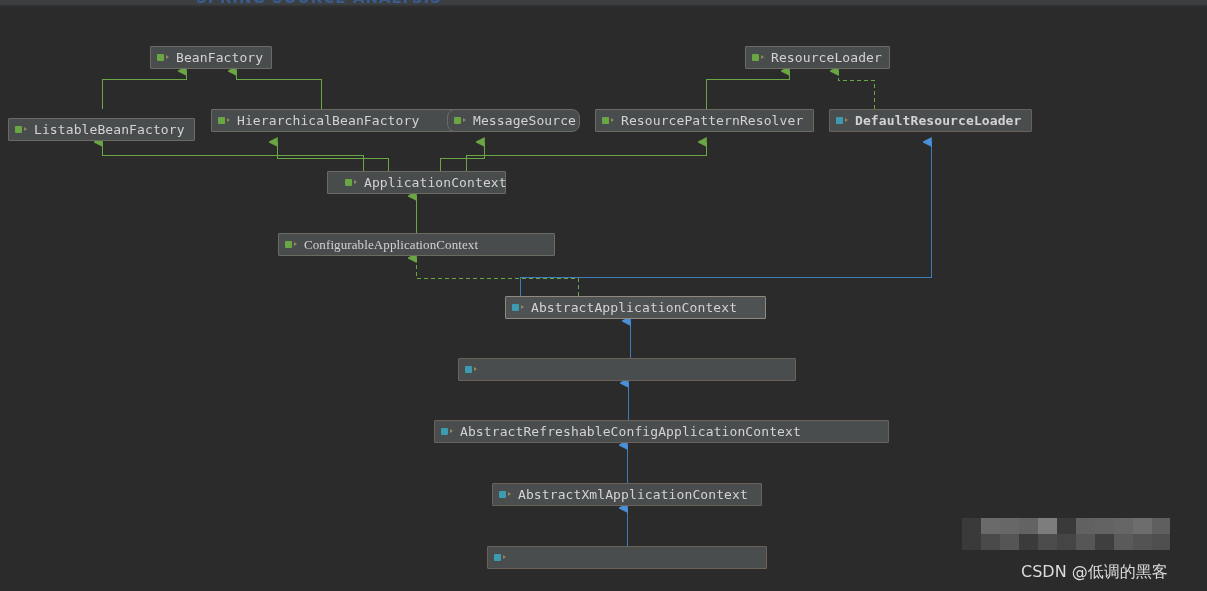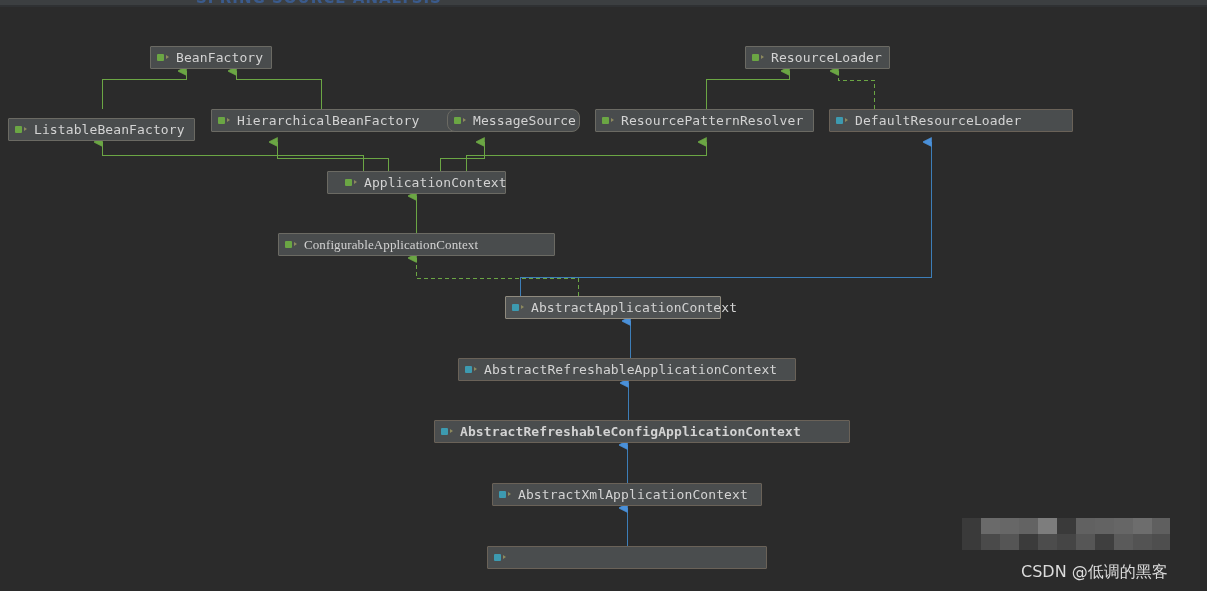--- a/index.html
+++ b/index.html
@@ -234,56 +234,55 @@
         </span>
         <span class="label">ResourcePatternResolver</span>
       </div>
       <div class="node iface" style="left: 745px; top: 46px; width: 145px;">
         <span class="icon iface-icon">
           <span class="sq"></span>
           <span class="chev"></span>
         </span>
         <span class="label">ResourceLoader</span>
       </div>
-      <div class="node cls" style="left: 829px; top: 109px; width: 244px;">
+      <div class="node cls" style="left: 829px; top: 109px; width: 203px; font-weight: bold;">
         <span class="icon class-icon">
           <span class="sq"></span>
           <span class="chev"></span>
         </span>
         <span class="label">DefaultResourceLoader</span>
       </div>
       <div class="node iface" style="left: 327px; top: 171px; width: 179px; padding-left: 17px;">
         <span class="icon iface-icon">
           <span class="sq"></span>
           <span class="chev"></span>
         </span>
         <span class="label">ApplicationContext</span>
       </div>
       <div class="node iface" style="left: 278px; top: 233px; width: 277px; font-family: Liberation Serif, serif;">
         <span class="icon iface-icon">
           <span class="sq"></span>
           <span class="chev"></span>
         </span>
         <span class="label">ConfigurableApplicationContext</span>
       </div>
-      <div class="node cls selected" style="left: 505px; top: 296px; width: 216px;">
+      <div class="node cls selected" style="left: 505px; top: 296px; width: 261px;">
         <span class="icon class-icon">
           <span class="sq"></span>
           <span class="chev"></span>
         </span>
         <span class="label">AbstractApplicationContext</span>
       </div>
       <div class="node cls" style="left: 458px; top: 358px; width: 338px;">
         <span class="icon class-icon">
           <span class="sq"></span>
           <span class="chev"></span>
         </span>
-        <span class="label">AbstractRefreshableApplicationContext</span>
-      </div>
-      <div class="node cls" style="left: 434px; top: 420px; width: 416px; font-weight: bold;">
+      </div>
+      <div class="node cls" style="left: 434px; top: 420px; width: 455px;">
         <span class="icon class-icon">
           <span class="sq"></span>
           <span class="chev"></span>
         </span>
         <span class="label">AbstractRefreshableConfigApplicationContext</span>
       </div>
       <div class="node cls" style="left: 492px; top: 483px; width: 270px;">
         <span class="icon class-icon">
           <span class="sq"></span>
           <span class="chev"></span>

